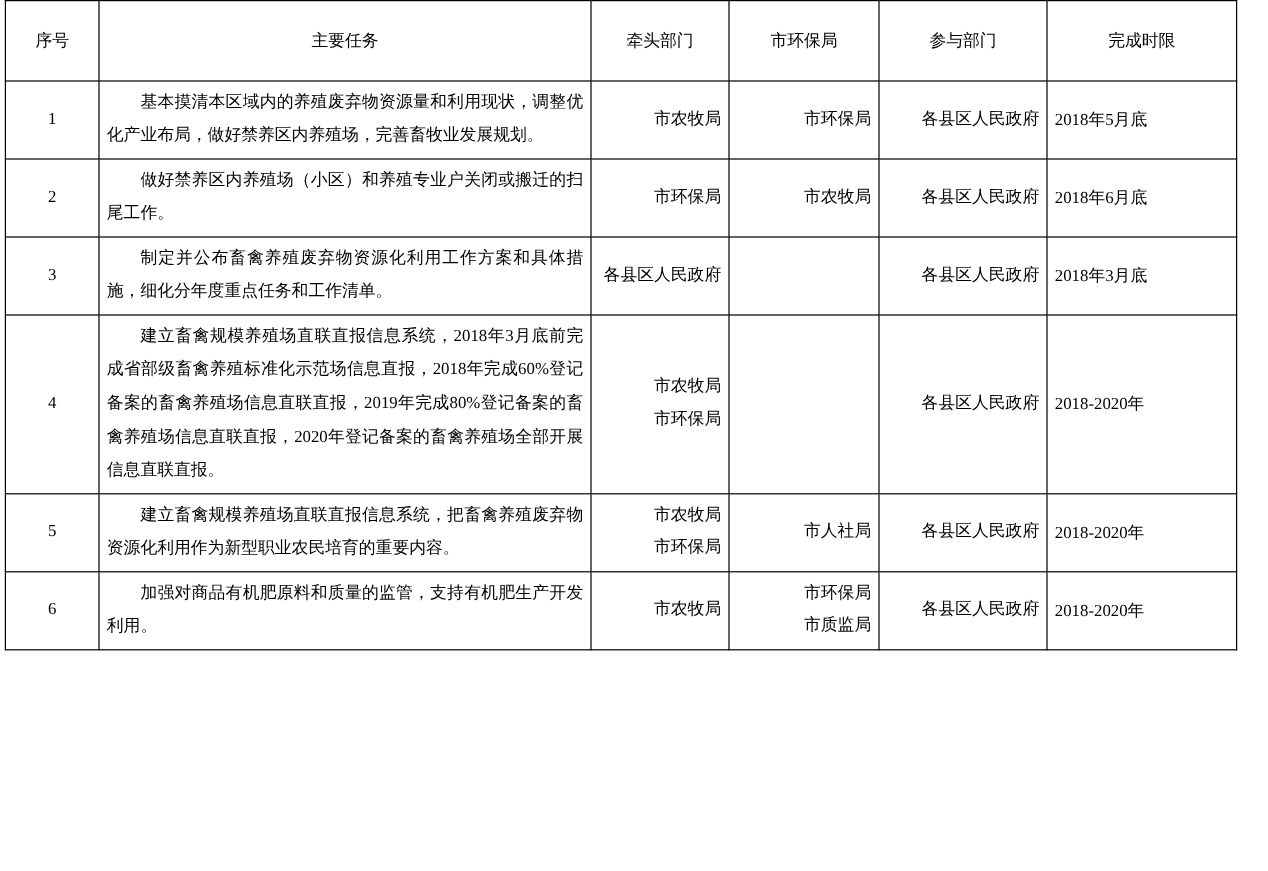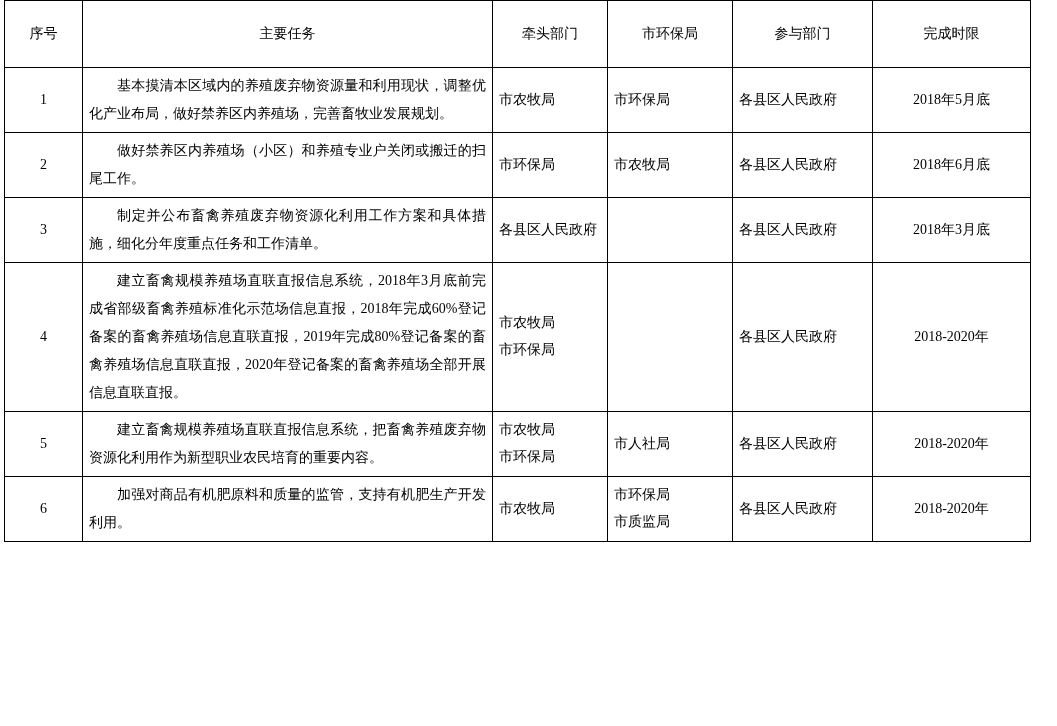--- a/index.html
+++ b/index.html
@@ -63,26 +63,26 @@
   }
   td.cell-task {
     text-align: justify;
     text-justify: inter-ideograph;
     line-height: 2.0;
     font-size: 15px;
     text-indent: 2em;
     padding: 8px 10px;
   }
   td.cell-center {
-    text-align: left;
+    text-align: right;
     line-height: 1.9;
     font-size: 15px;
   }
   td.cell-time {
-    text-align: center;
+    text-align: left;
     font-size: 15px;
   }
 </style>
 </head>
 <body>
 
 <div class="page">
 
 
   <table class="task-table">

